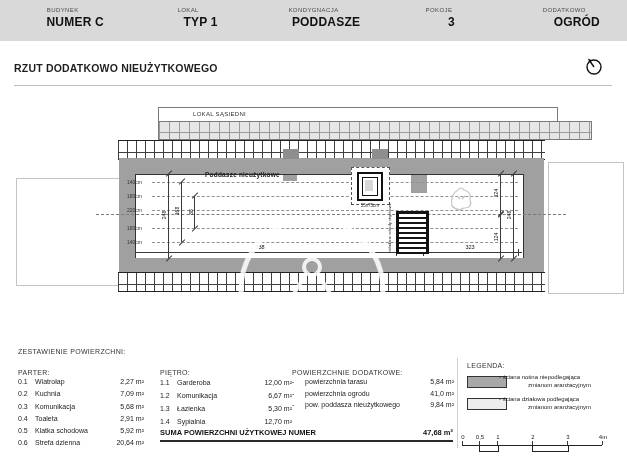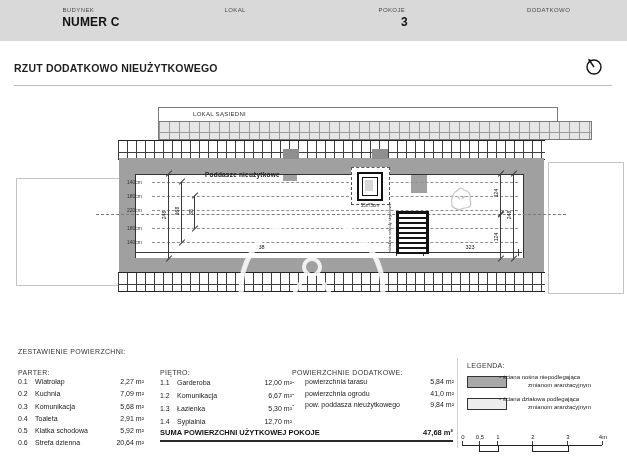--- a/index.html
+++ b/index.html
@@ -66,27 +66,33 @@
 </head>
 <body>
 
 <div class="abs hdr">
   <div class="hcell">
     <div class="hlab">BUDYNEK</div>
     <div class="hval">NUMER C</div>
   </div>
   <div class="hcell">
     <div class="hlab">LOKAL</div>
+    <div class="hval">TYP 1</div>
+  </div>
+  <div class="hcell">
+    <div class="hlab">KONDYGNACJA</div>
+    <div class="hval">PODDASZE</div>
   </div>
   <div class="hcell">
     <div class="hlab">POKOJE</div>
     <div class="hval">3</div>
   </div>
   <div class="hcell">
     <div class="hlab">DODATKOWO</div>
+    <div class="hval">OGRÓD</div>
   </div>
 </div>
 
 <div class="abs ptitle">RZUT DODATKOWO NIEUŻYTKOWEGO</div>
 <svg class="abs" style="left:584px;top:56px;" width="20" height="20" viewBox="0 0 20 20">
   <circle cx="10" cy="11" r="7" fill="none" stroke="#111" stroke-width="1.4"></circle>
   <line x1="10" y1="11" x2="5.5" y2="4.5" stroke="#111" stroke-width="1.4"></line>
   <polygon points="4.2,2.6 8,4.6 5,6.6" fill="#111"></polygon>
 </svg>
 <div class="abs trule"></div>
@@ -242,21 +248,21 @@
     <span class="vl">41,0 m²</span>
   </div>
   <div class="srow" style="line-height:11.5px;">
     <span class="bu">-</span>
     <span class="nm">pow. poddasza nieużytkowego</span>
     <span class="vl">9,84 m²</span>
   </div>
 </div>
 
 <div class="abs suma" style="left:160px;top:428px;width:293px;">
-  <span>SUMA POWIERZCHNI UŻYTKOWEJ POKOJE</span>
+  <span>SUMA POWIERZCHNI UŻYTKOWEJ NUMER</span>
   <span>47,68 m²</span>
 </div>
 
 <div class="abs vsep" style="left:457px;top:358px;height:90px;"></div>
 <div class="abs legti" style="left:467px;top:362px;">LEGENDA:</div>
 
 <div class="abs legsw1" style="left:467px;top:376px;"></div>
 <div class="abs legtx" style="left:499px;top:374px;width:120px;">
   <div>- ściana nośna niepodlegająca</div>
   <div class="l2">zmianom aranżacyjnym</div>

